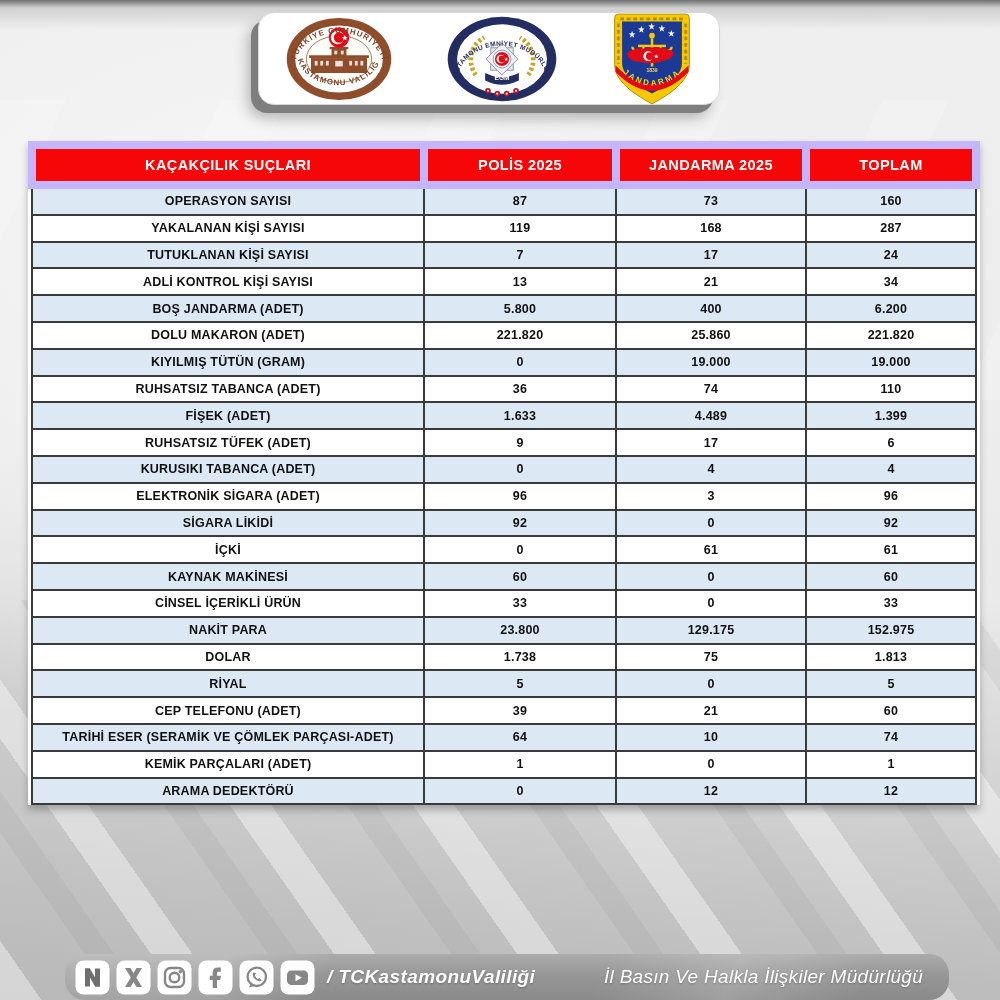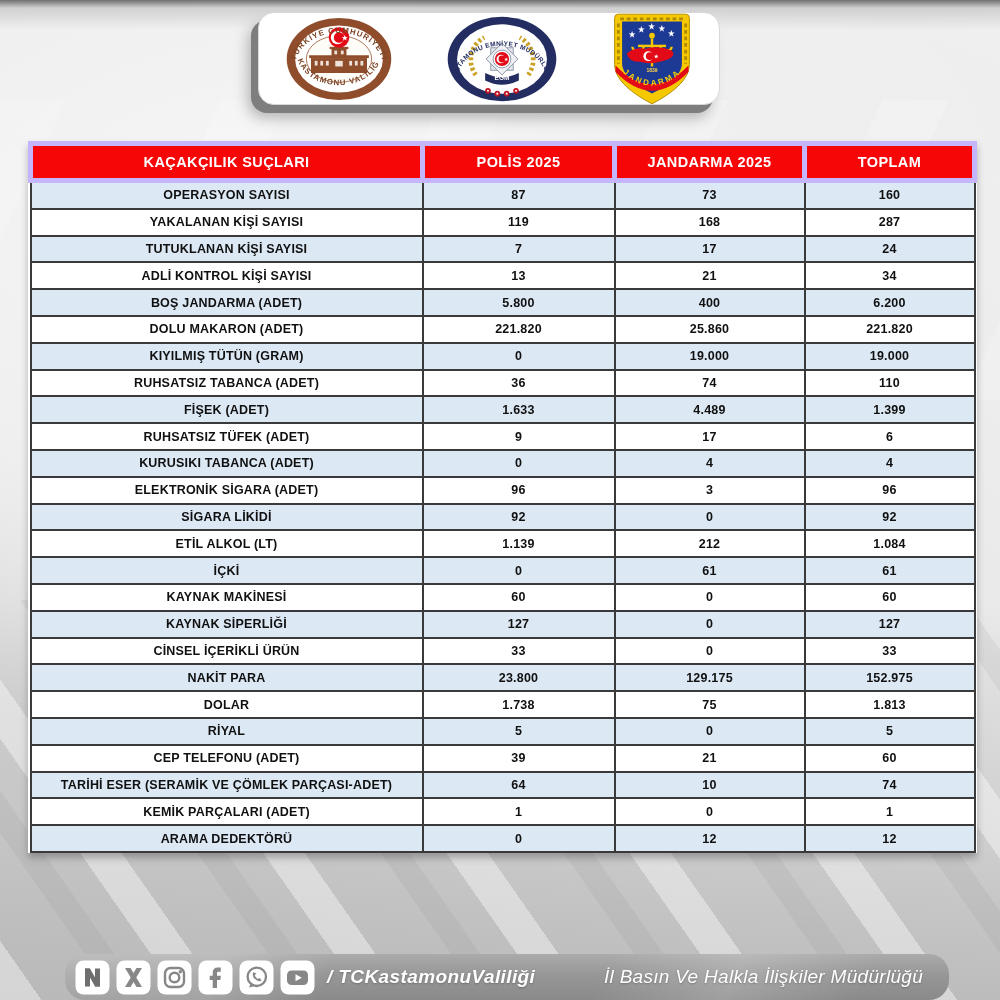--- a/index.html
+++ b/index.html
@@ -37,21 +37,21 @@
   
   table.stats{
     position:absolute;left:28px;top:141px;width:944px;
     border-collapse:collapse;table-layout:fixed;z-index:2;
     box-shadow:0 5px 7px rgba(60,60,60,.35);
     background:#fff;
   }
   table.stats th{
     background:#f60606;color:#fff;height:30px;
     font-size:14.5px;font-weight:bold;letter-spacing:.4px;
-    border:5px solid #c4b5fd;text-align:center;
+    border:8px solid #c4b5fd;text-align:center;
   }
   table.stats td{
     height:24.8px;padding:0 4px;text-align:center;vertical-align:middle;
     font-size:12.5px;font-weight:bold;color:#101010;letter-spacing:.2px;
     border:2px solid #3a3a3a;
   }
   table.stats tbody tr:nth-child(odd) td{background:#dce8f4;}
   table.stats tbody tr:nth-child(even) td{background:#ffffff;}
 
   
@@ -291,42 +291,30 @@
           <td>3</td>
           <td>96</td>
         </tr>
         <tr>
           <td>SİGARA LİKİDİ</td>
           <td>92</td>
           <td>0</td>
           <td>92</td>
         </tr>
         <tr>
-          <td>ETİL ALKOL (LT)</td>
-          <td>1.139</td>
-          <td>212</td>
-          <td>1.084</td>
-        </tr>
-        <tr>
           <td>İÇKİ</td>
           <td>0</td>
           <td>61</td>
           <td>61</td>
         </tr>
         <tr>
           <td>KAYNAK MAKİNESİ</td>
           <td>60</td>
           <td>0</td>
           <td>60</td>
-        </tr>
-        <tr>
-          <td>KAYNAK SİPERLİĞİ</td>
-          <td>127</td>
-          <td>0</td>
-          <td>127</td>
         </tr>
         <tr>
           <td>CİNSEL İÇERİKLİ ÜRÜN</td>
           <td>33</td>
           <td>0</td>
           <td>33</td>
         </tr>
         <tr>
           <td>NAKİT PARA</td>
           <td>23.800</td>

